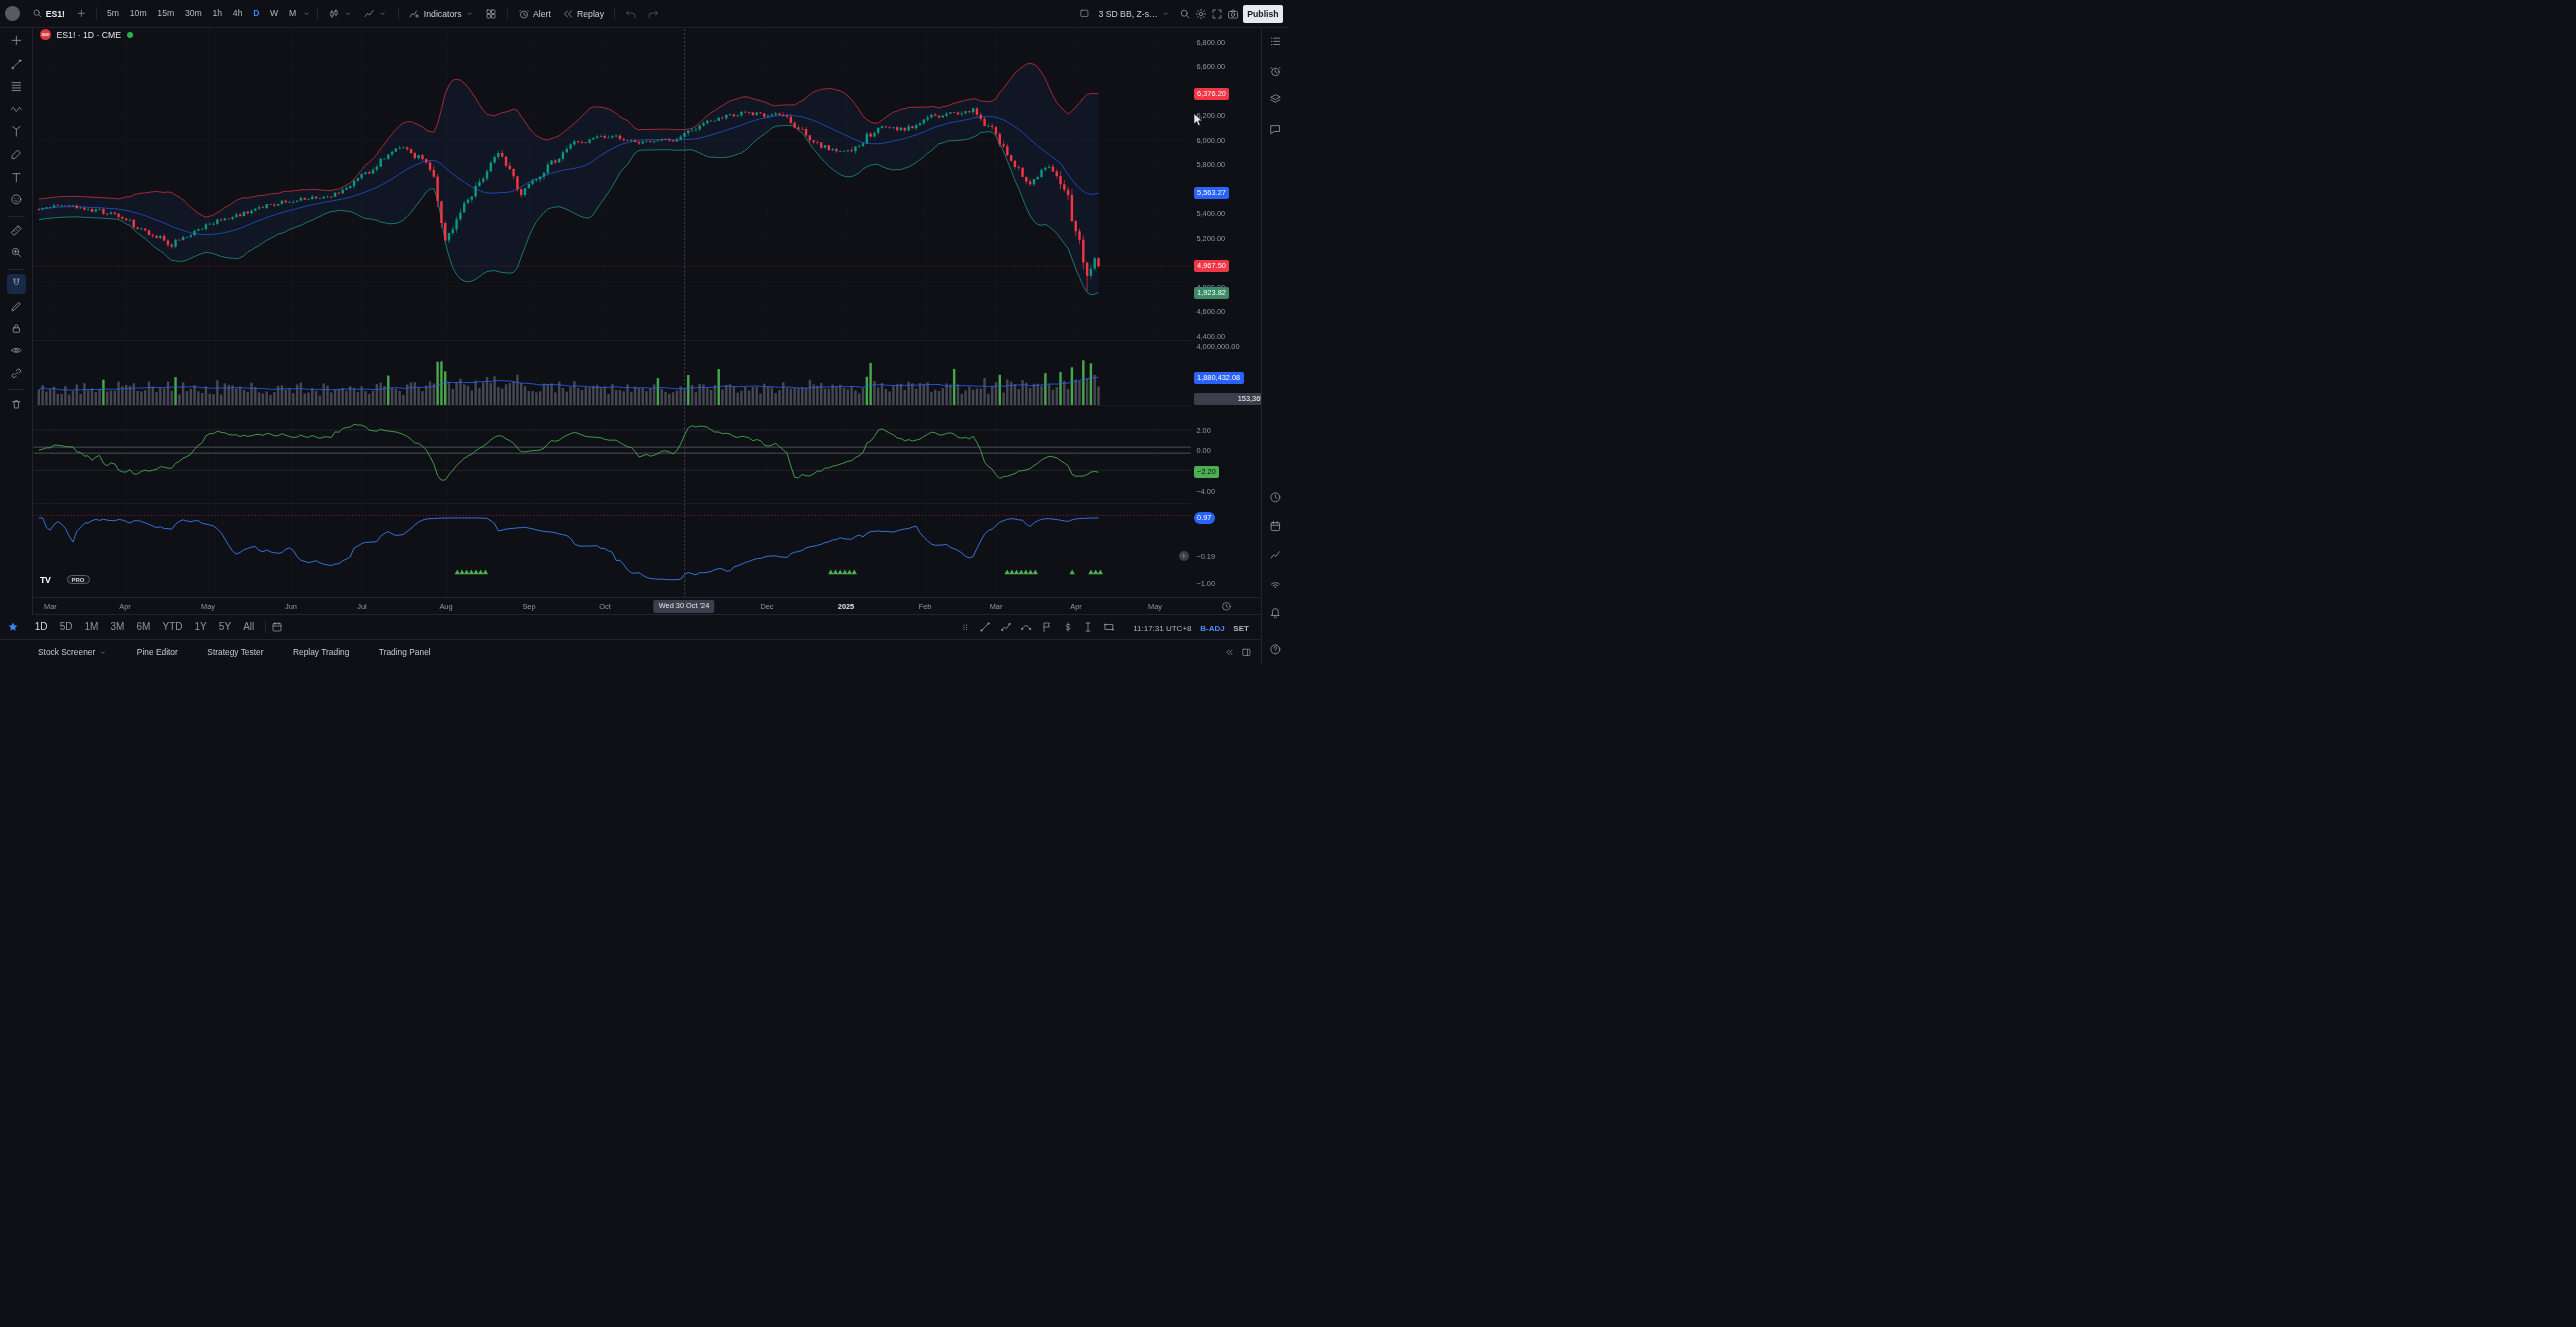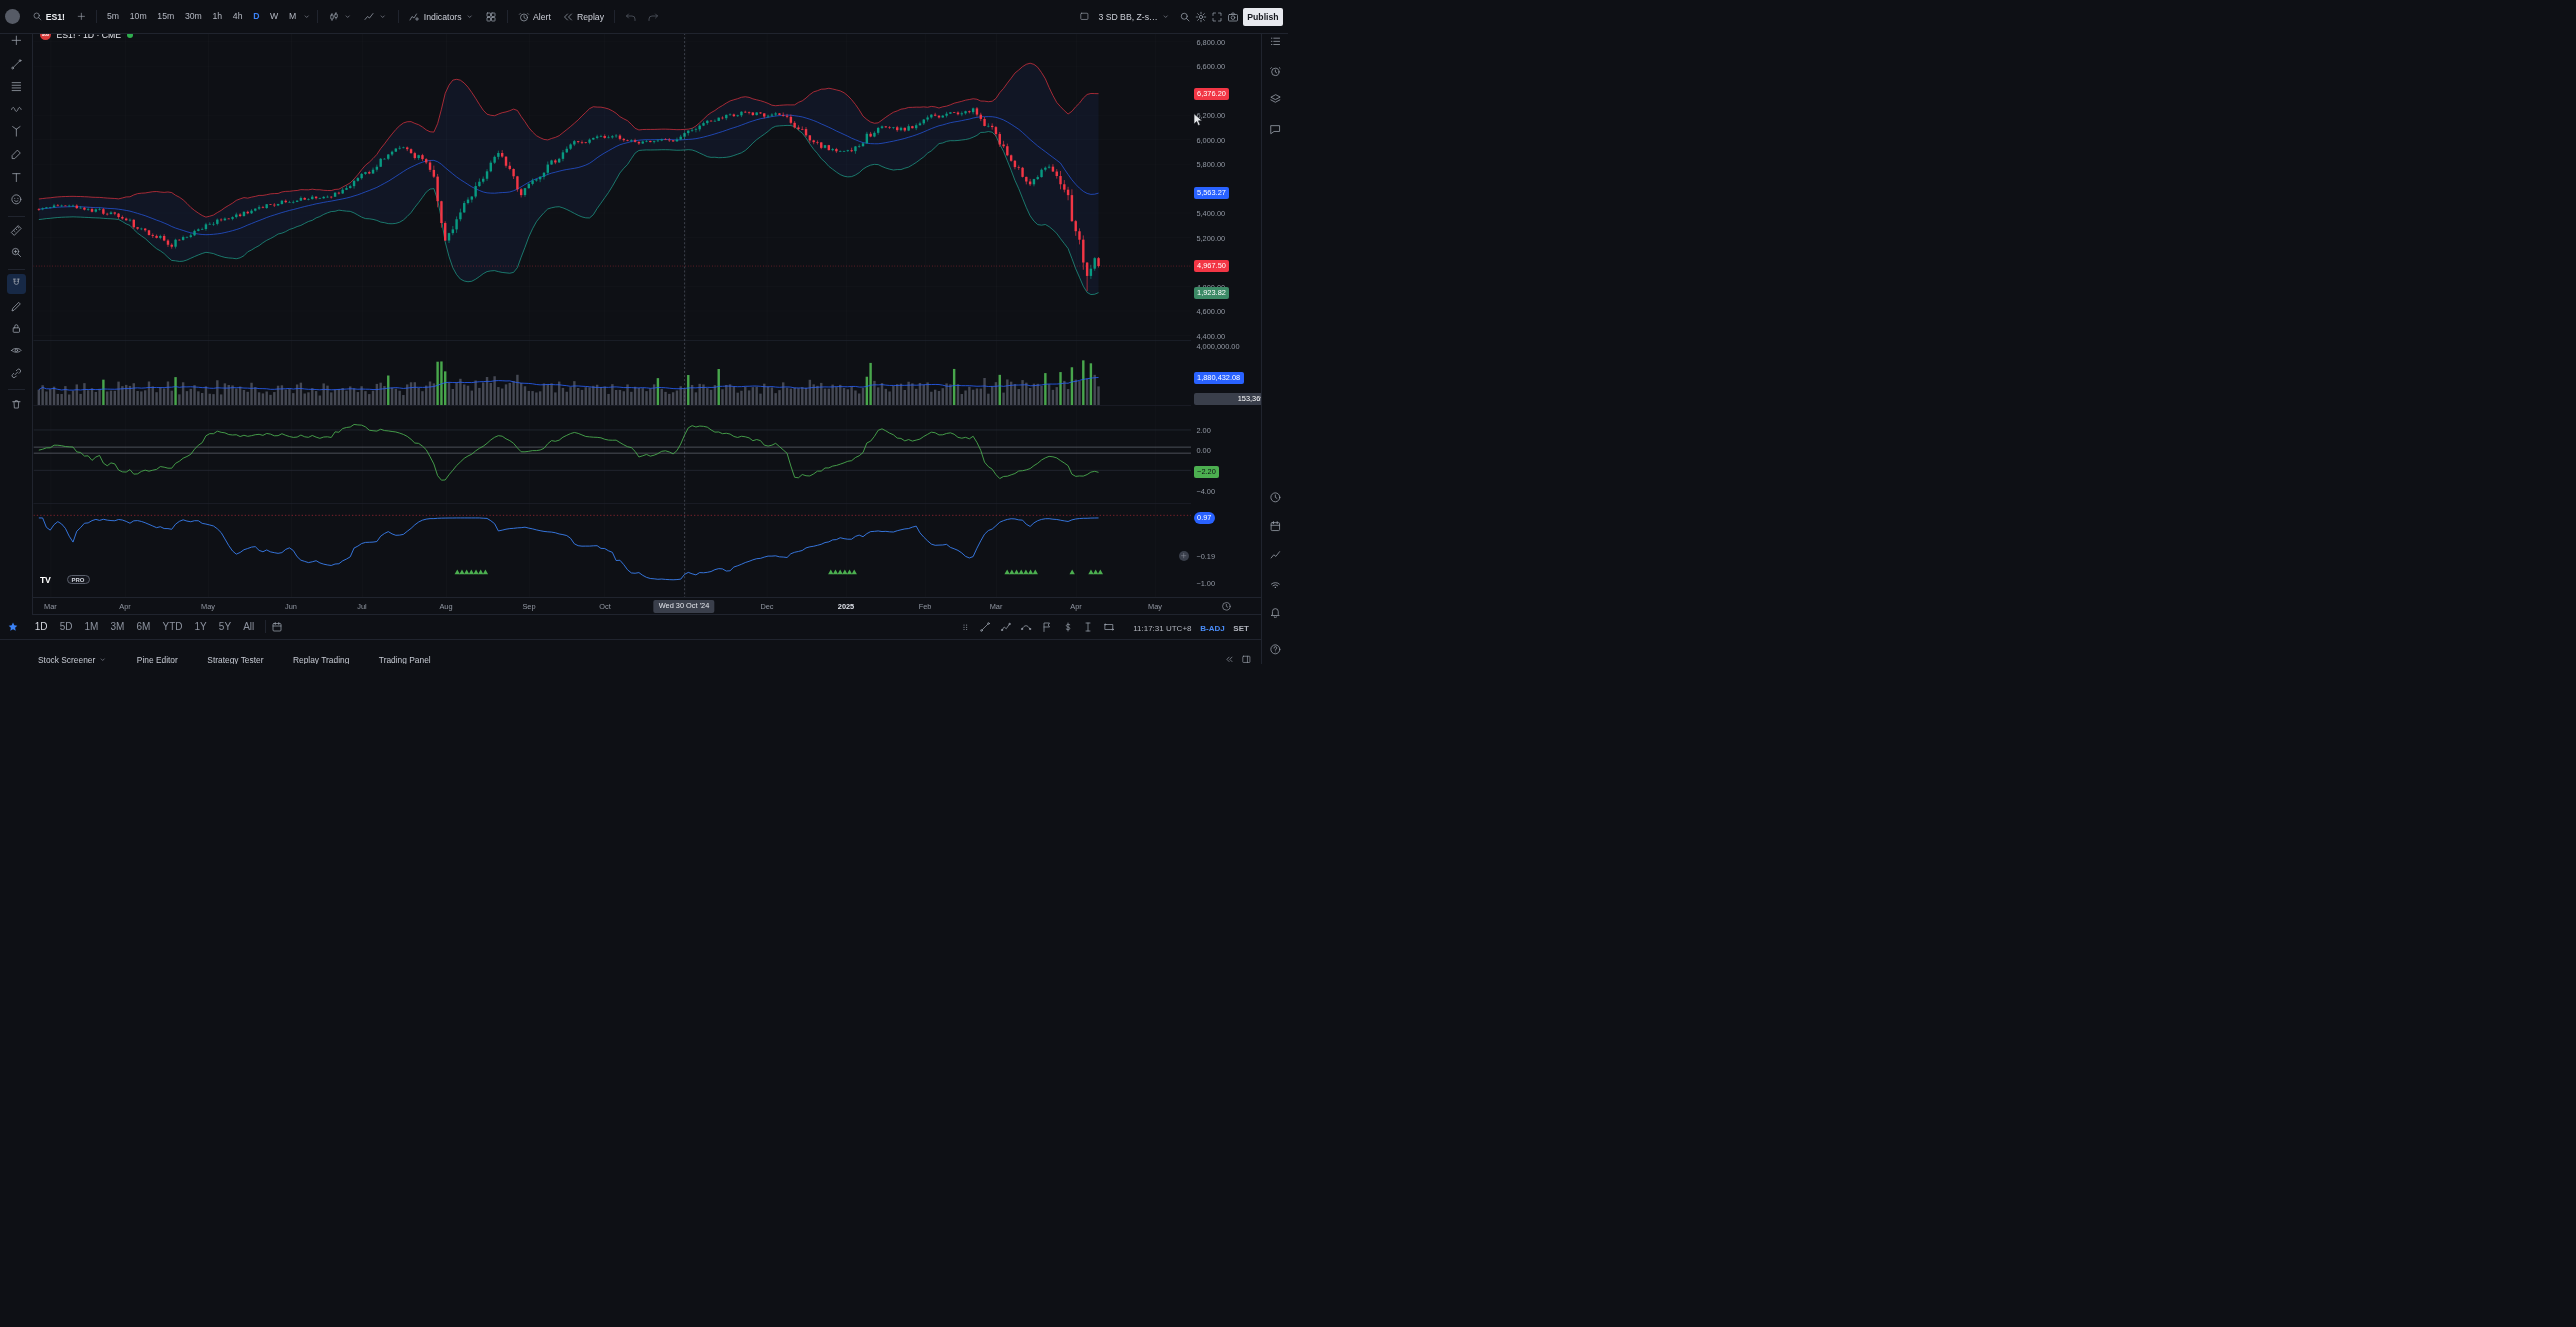--- a/index.html
+++ b/index.html
@@ -3,21 +3,21 @@
 <meta charset="utf-8">
 <style>
 *{margin:0;padding:0;box-sizing:border-box;user-select:none}
 html,body{width:1288px;height:664px;overflow:hidden}
 body{position:relative;background:#0e1015;color:#d1d4dc;font-family:"Liberation Sans",sans-serif;font-size:8.7px}
 .icon{display:inline-flex;align-items:center;justify-content:center;color:#9aa0ab;flex:none}
 .icon svg{width:100%;height:100%}
 .i14{width:9.4px;height:9.4px}.i16{width:10.7px;height:10.7px}.i18{width:12px;height:12px}
 
 
-#topbar{position:absolute;left:0;top:0;width:1288px;height:34px;display:flex;align-items:center;padding:0 5.4px;gap:1.3px;background:#0e1015;border-bottom:0.7px solid #20242e;z-index:40}
+#topbar{position:absolute;left:0;top:0;width:1288px;height:28px;display:flex;align-items:center;padding:0 5.4px;gap:1.3px;background:#0e1015;border-bottom:0.7px solid #20242e;z-index:40}
 .avatar{width:14.8px;height:14.8px;border-radius:50%;background:#565b66;margin-right:5.4px;flex:none}
 .tbtn{display:flex;align-items:center;gap:3.4px;height:19px;padding:0 4.7px;border-radius:3.4px;color:#cdd0d9;cursor:pointer;white-space:nowrap}
 .tbtn.bold{font-weight:700;color:#eceef2}
 .tf{padding:0 4.7px;height:17.4px;line-height:17.4px;border-radius:3.4px;color:#b4b8c2;font-size:8.7px;cursor:pointer}
 .tf.active{color:#3b82f6;font-weight:700}
 .sep{width:0.7px;height:13.4px;background:#20242e;margin:0 4px;flex:none}
 .dim{color:#565b66}
 .right-group{margin-left:auto;display:flex;align-items:center;gap:4px}
 .publish{height:18px;padding:0 4px;border-radius:2px;background:#e7e9ee;color:#16181e;font-weight:700;display:flex;align-items:center;cursor:pointer}
 
@@ -61,21 +61,21 @@
 
 #bottom-toolbar{position:absolute;left:0;top:614px;width:1261px;height:24px;border-top:0.7px solid #20242e;display:flex;align-items:center;padding:0 6.7px;gap:1.3px;background:#0e1015;z-index:20}
 .range-btn{padding:0 5.4px;height:16px;line-height:16px;border-radius:2.7px;color:#8d939f;font-size:10px;cursor:pointer}
 .range-btn.active{color:#d6d9e0}
 .bb-right{margin-left:auto;display:flex;align-items:flex-end;gap:8.7px;padding-right:5.4px}
 .bb-clock{font-size:8px;color:#b2b5be;margin-left:9.4px;cursor:pointer}
 .bb-adj{font-size:8px;color:#4a8cf7;font-weight:700;cursor:pointer}
 .bb-set{font-size:8px;color:#b2b5be;font-weight:700;cursor:pointer}
 
 
-#footer{position:absolute;left:0;top:639px;width:1261px;height:25.5px;border-top:0.7px solid #20242e;display:flex;align-items:flex-end;padding-left:38px;gap:29.5px;background:#0e1015;z-index:20}
+#footer{position:absolute;left:0;top:639px;width:1261px;height:25.5px;border-top:0.7px solid #20242e;display:flex;align-items:center;padding-left:38px;gap:29.5px;background:#0e1015;z-index:20}
 .footer-item{font-size:8.4px;color:#c6cad3;display:flex;align-items:center;gap:2.7px;cursor:pointer}
 .f-right{margin-left:auto;display:flex;align-items:center;gap:6.7px;padding-right:9.4px}
 </style>
 </head>
 <body>
 
 <div id="topbar">
   <div class="avatar"></div>
   <div class="tbtn bold">
     <span class="icon i16">

